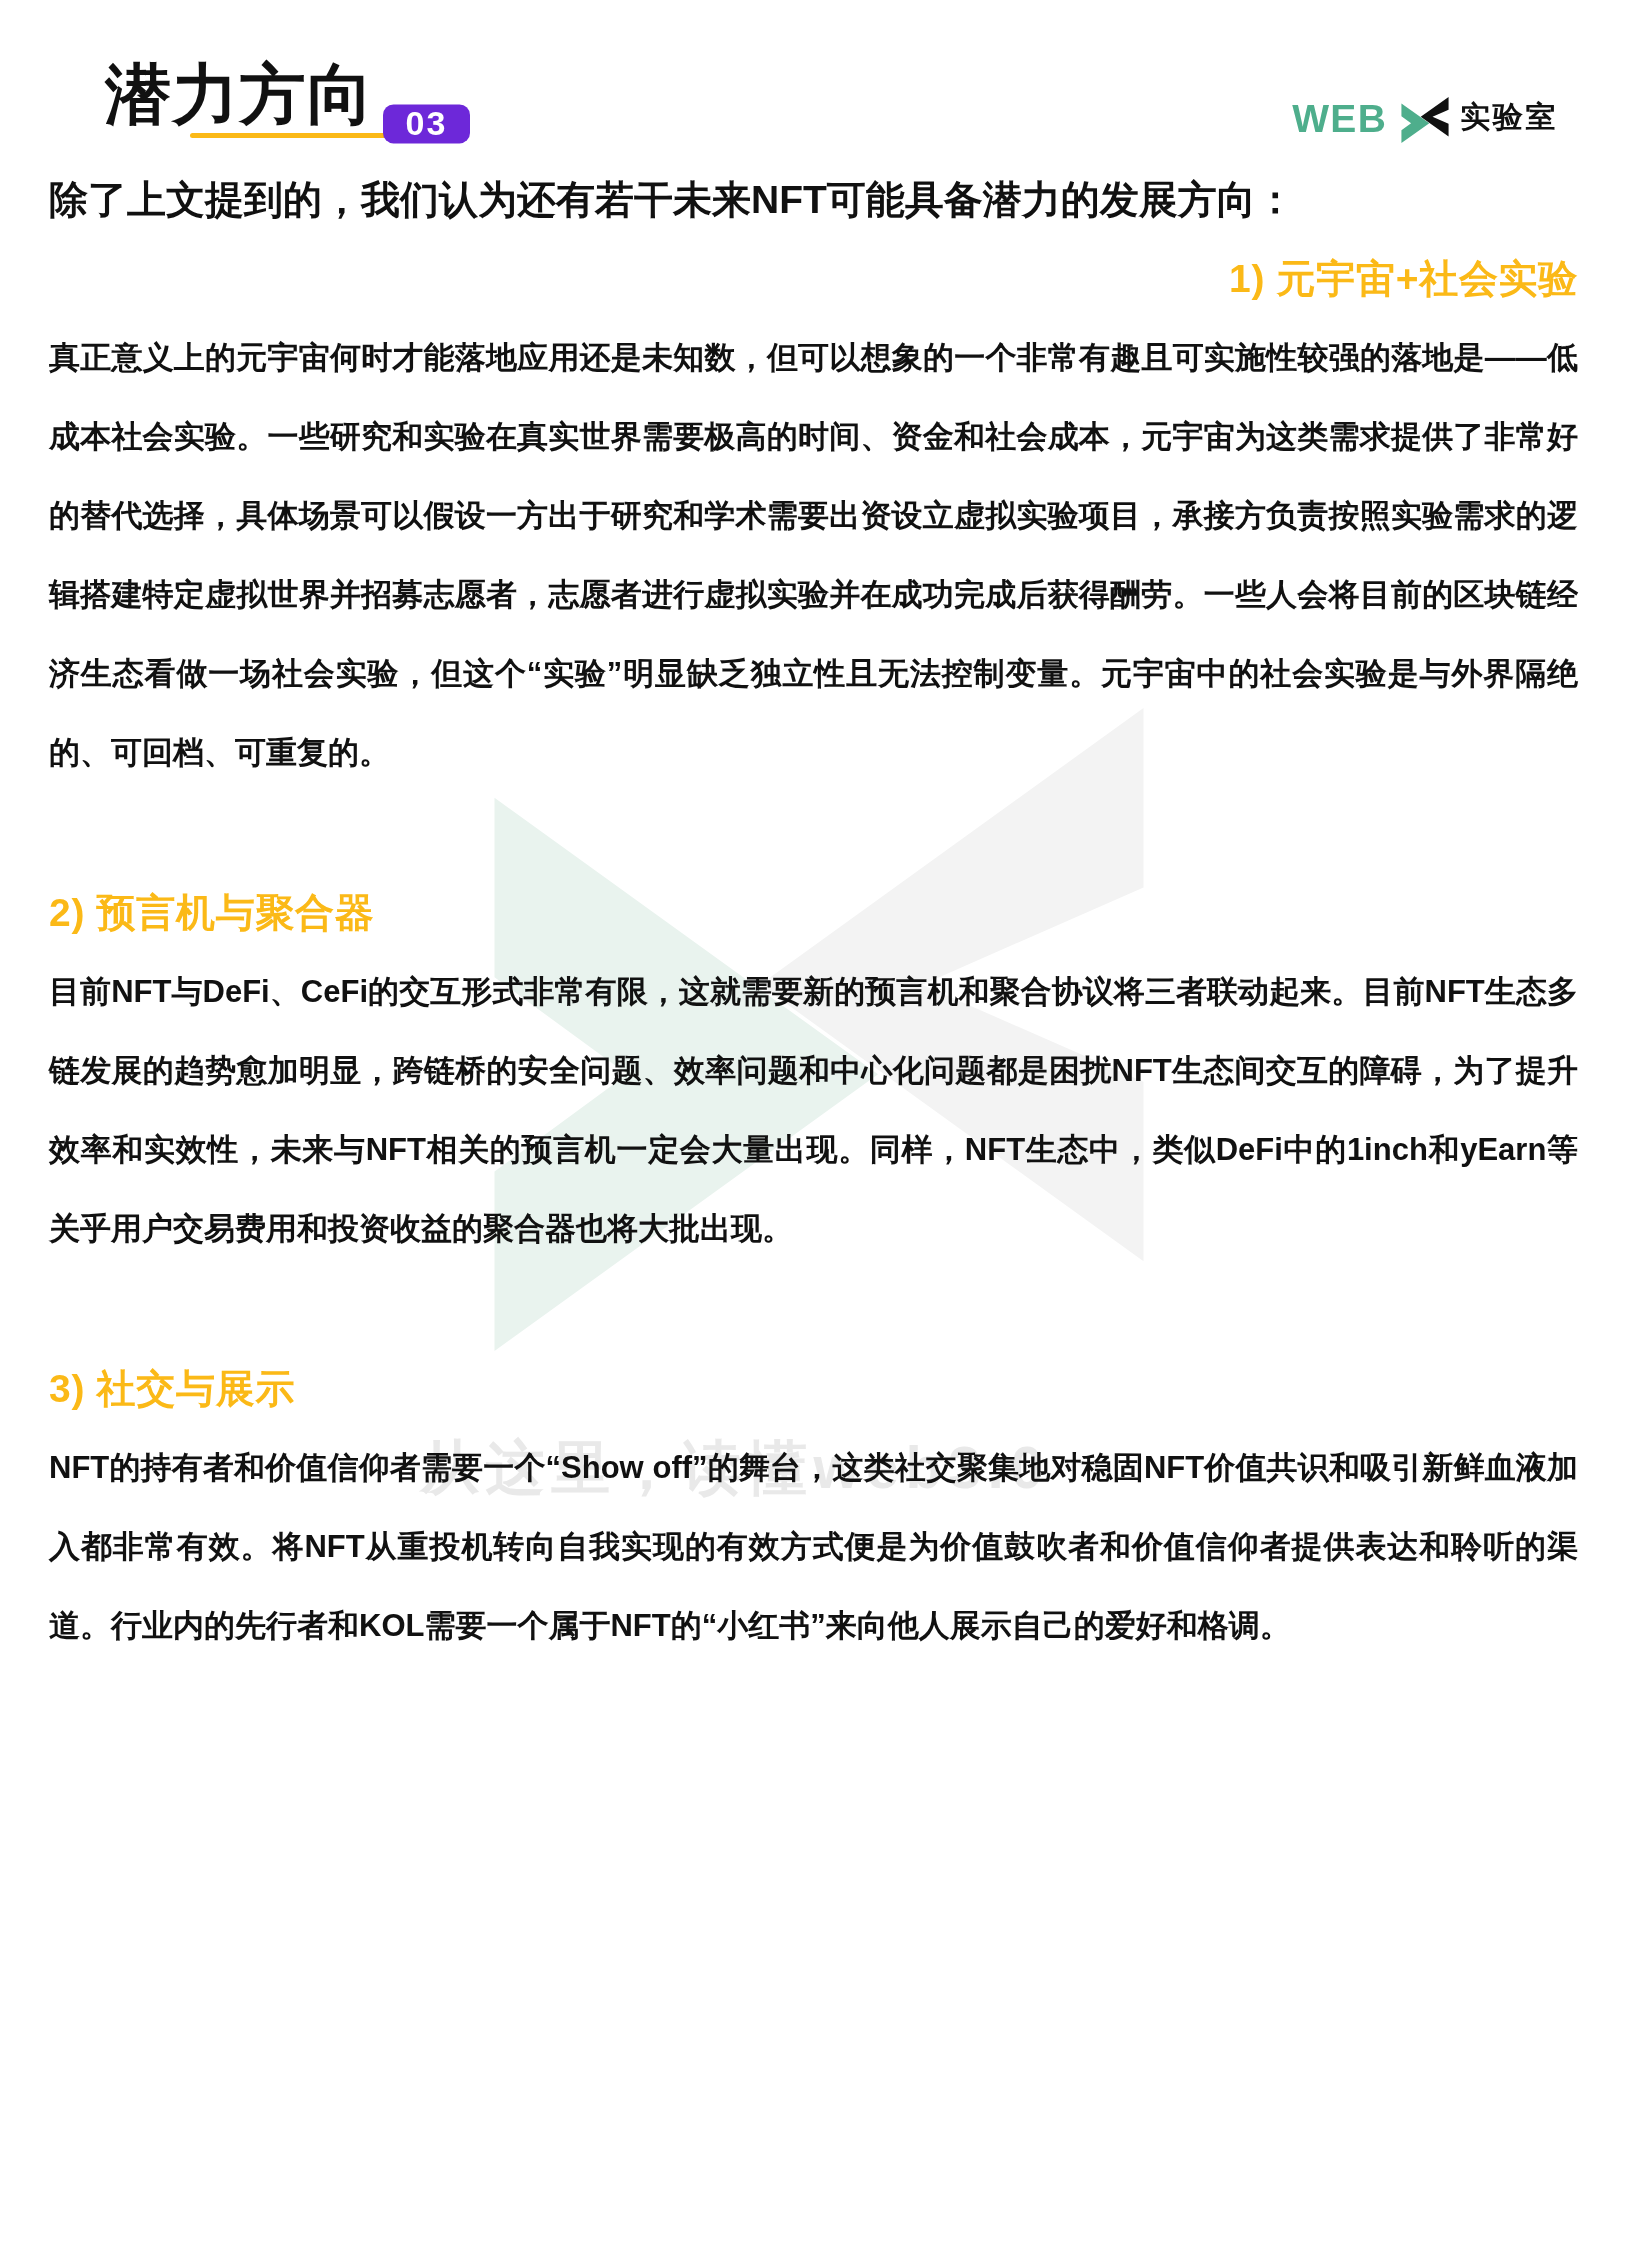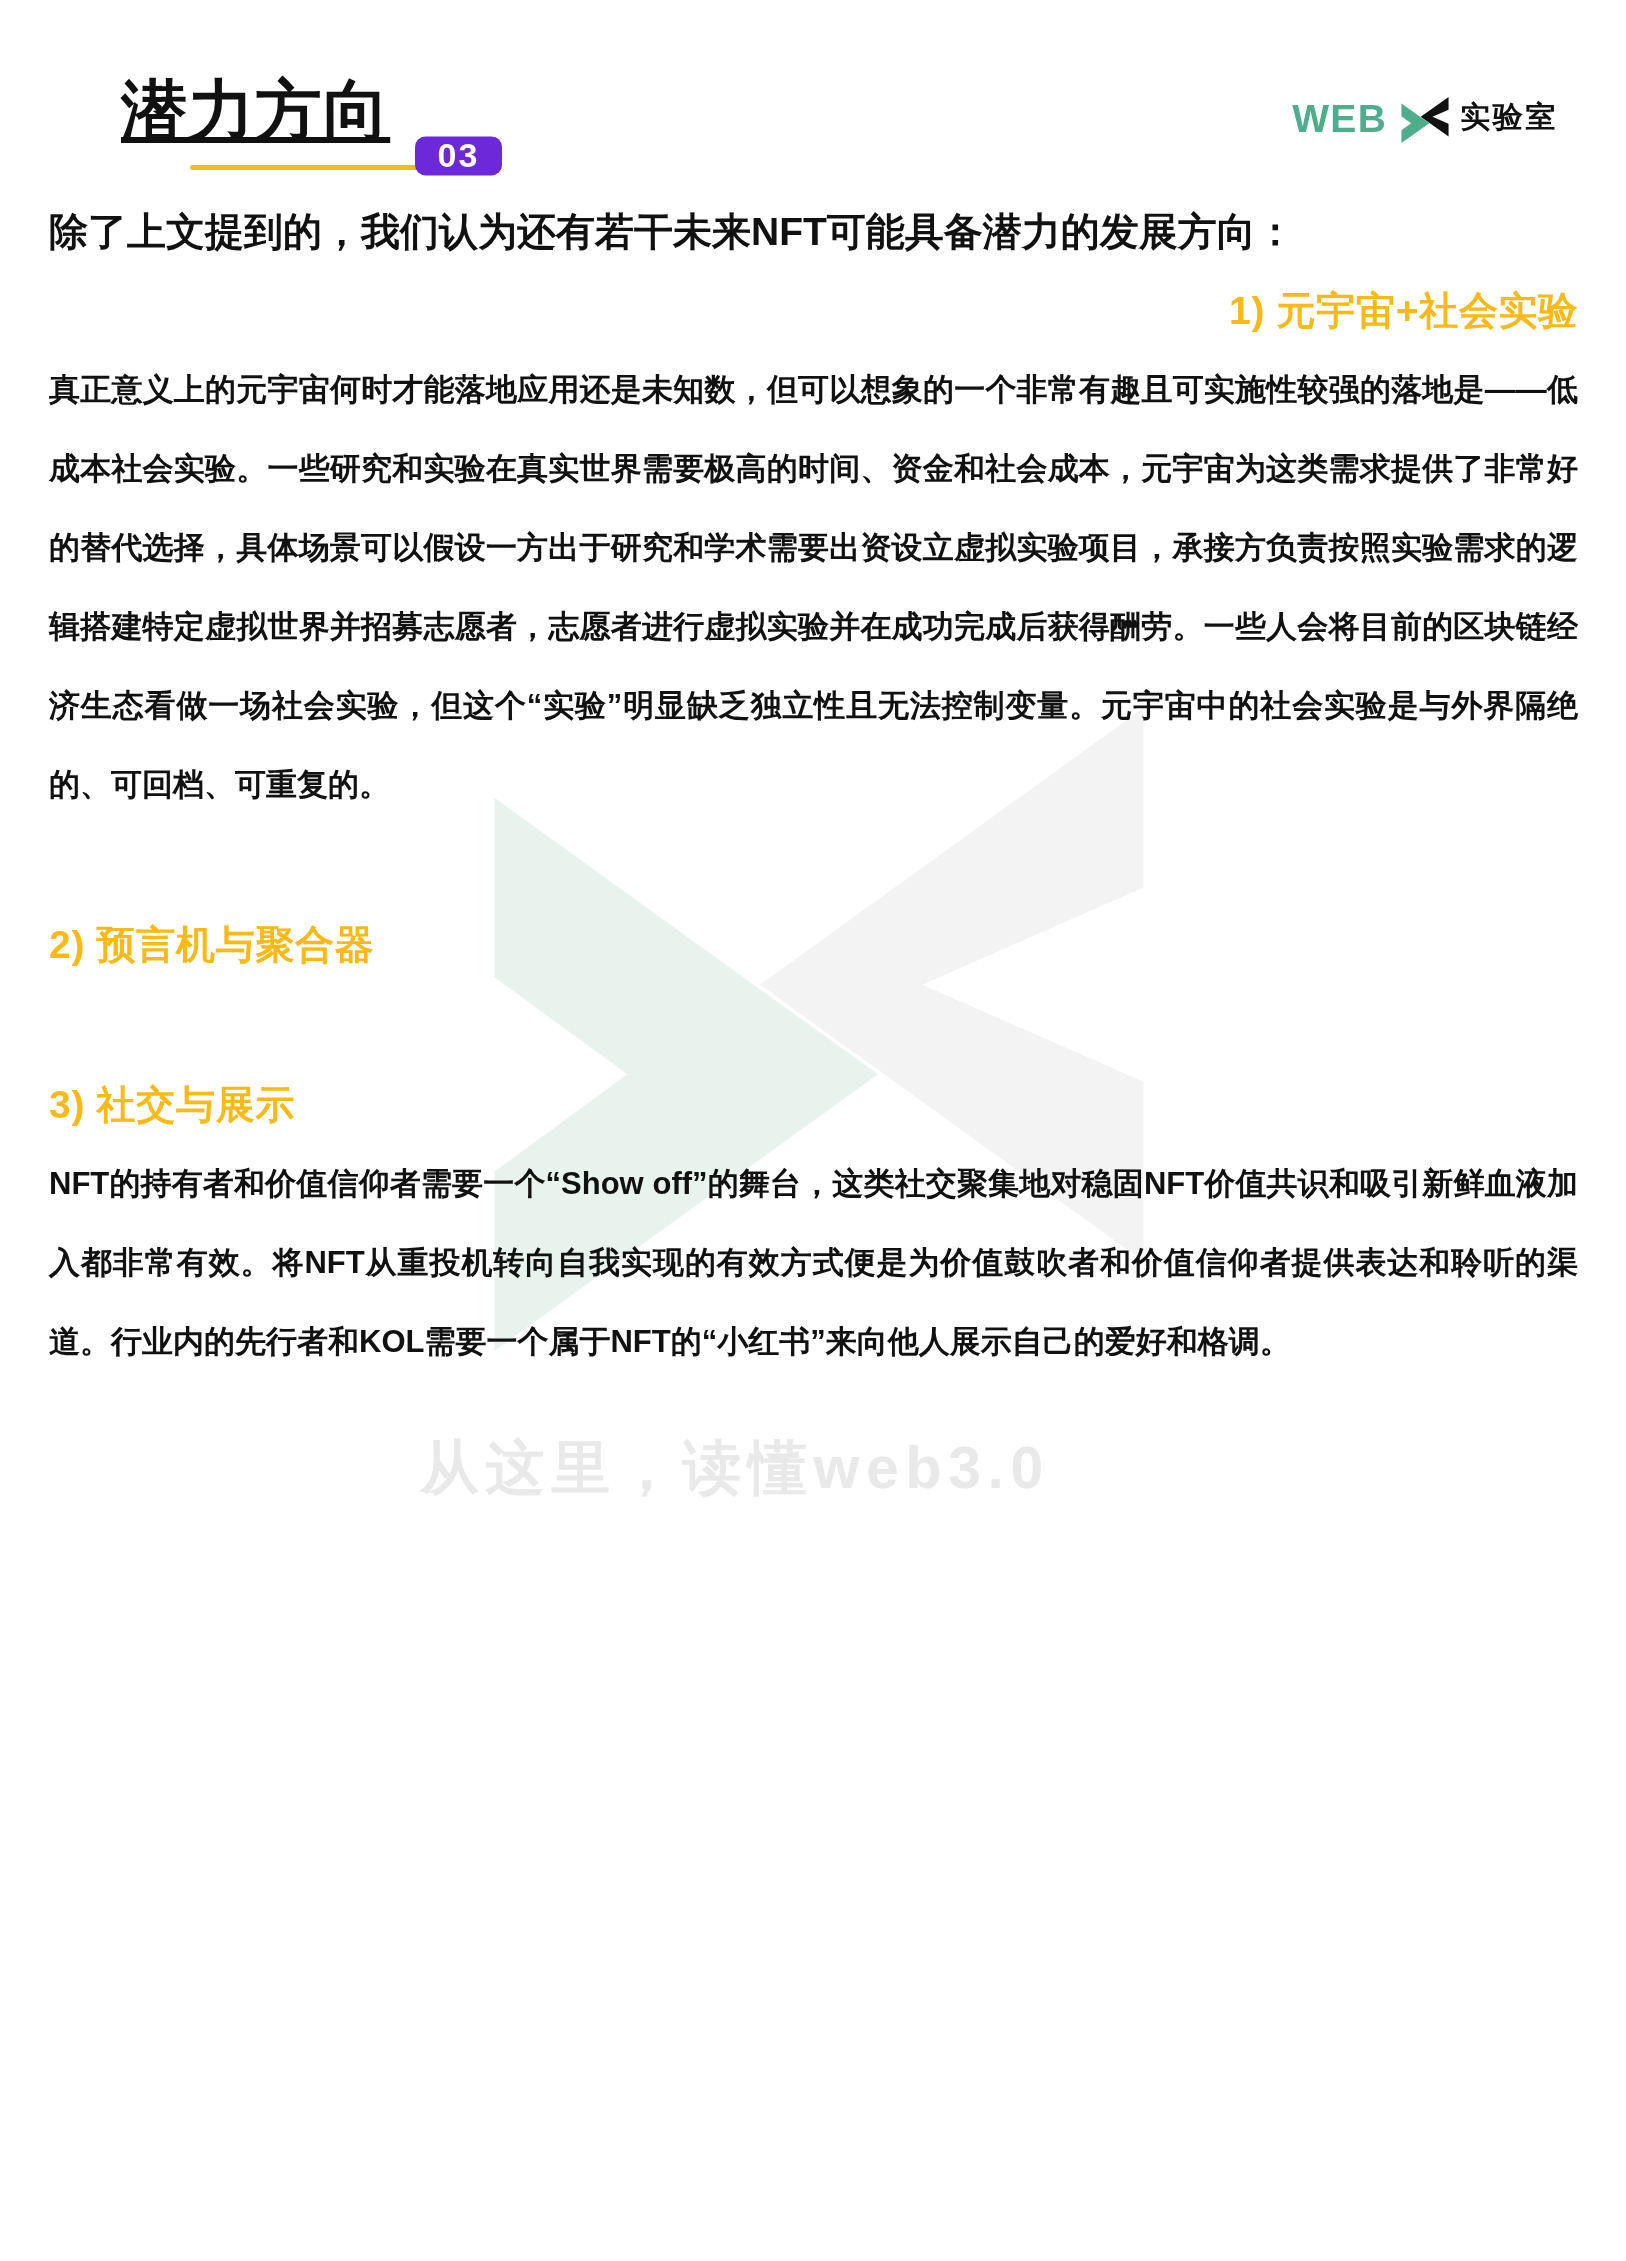--- a/index.html
+++ b/index.html
@@ -23,22 +23,22 @@
   }
   
   .header{position:relative;z-index:1;}
   .title-block{
     position:relative;
     display:flex;align-items:flex-end;
     width:fit-content;
     margin:60px 0 0 105px;
   }
   .page-title{
-    margin:16px;font-size:66px;line-height:1.05;
-    font-weight:800;color:#111111;letter-spacing:1.3px;text-decoration:underline;
+    margin:0;font-size:66px;line-height:1.05;
+    font-weight:800;color:#111111;letter-spacing:1.3px;
   }
   .title-underline{
     position:absolute;left:85px;right:26px;bottom:-9.2px;
     height:5.9px;background:#fbb917;border-radius:2.6px;
   }
   .chapter-badge{
     position:relative;
     margin-left:9.2px;transform:translateY(14.4px);
     min-width:73px;height:39px;padding:0 6.6px;
     background:#6d28d9;border-radius:10.5px;
@@ -107,20 +107,21 @@
   <main class="content">
     <p class="intro">除了上文提到的，我们认为还有若干未来NFT可能具备潜力的发展方向：</p>
 
     <section class="section">
       <h2>1) 元宇宙+社会实验</h2>
       <p>真正意义上的元宇宙何时才能落地应用还是未知数，但可以想象的一个非常有趣且可实施性较强的落地是——低成本社会实验。一些研究和实验在真实世界需要极高的时间、资金和社会成本，元宇宙为这类需求提供了非常好的替代选择，具体场景可以假设一方出于研究和学术需要出资设立虚拟实验项目，承接方负责按照实验需求的逻辑搭建特定虚拟世界并招募志愿者，志愿者进行虚拟实验并在成功完成后获得酬劳。一些人会将目前的区块链经济生态看做一场社会实验，但这个“实验”明显缺乏独立性且无法控制变量。元宇宙中的社会实验是与外界隔绝的、可回档、可重复的。</p>
     </section>
 
     <section class="section">
       <h2>2) 预言机与聚合器</h2>
+      <p>目前NFT与DeFi、CeFi的交互形式非常有限，这就需要新的预言机和聚合协议将三者联动起来。目前NFT生态多链发展的趋势愈加明显，跨链桥的安全问题、效率问题和中心化问题都是困扰NFT生态间交互的障碍，为了提升效率和实效性，未来与NFT相关的预言机一定会大量出现。同样，NFT生态中，类似DeFi中的1inch和yEarn等关乎用户交易费用和投资收益的聚合器也将大批出现。</p>
     </section>
 
     <section class="section">
       <h2>3) 社交与展示</h2>
       <p>NFT的持有者和价值信仰者需要一个“Show off”的舞台，这类社交聚集地对稳固NFT价值共识和吸引新鲜血液加入都非常有效。将NFT从重投机转向自我实现的有效方式便是为价值鼓吹者和价值信仰者提供表达和聆听的渠道。行业内的先行者和KOL需要一个属于NFT的“小红书”来向他人展示自己的爱好和格调。</p>
     </section>
   </main>
 
 </div>
 

